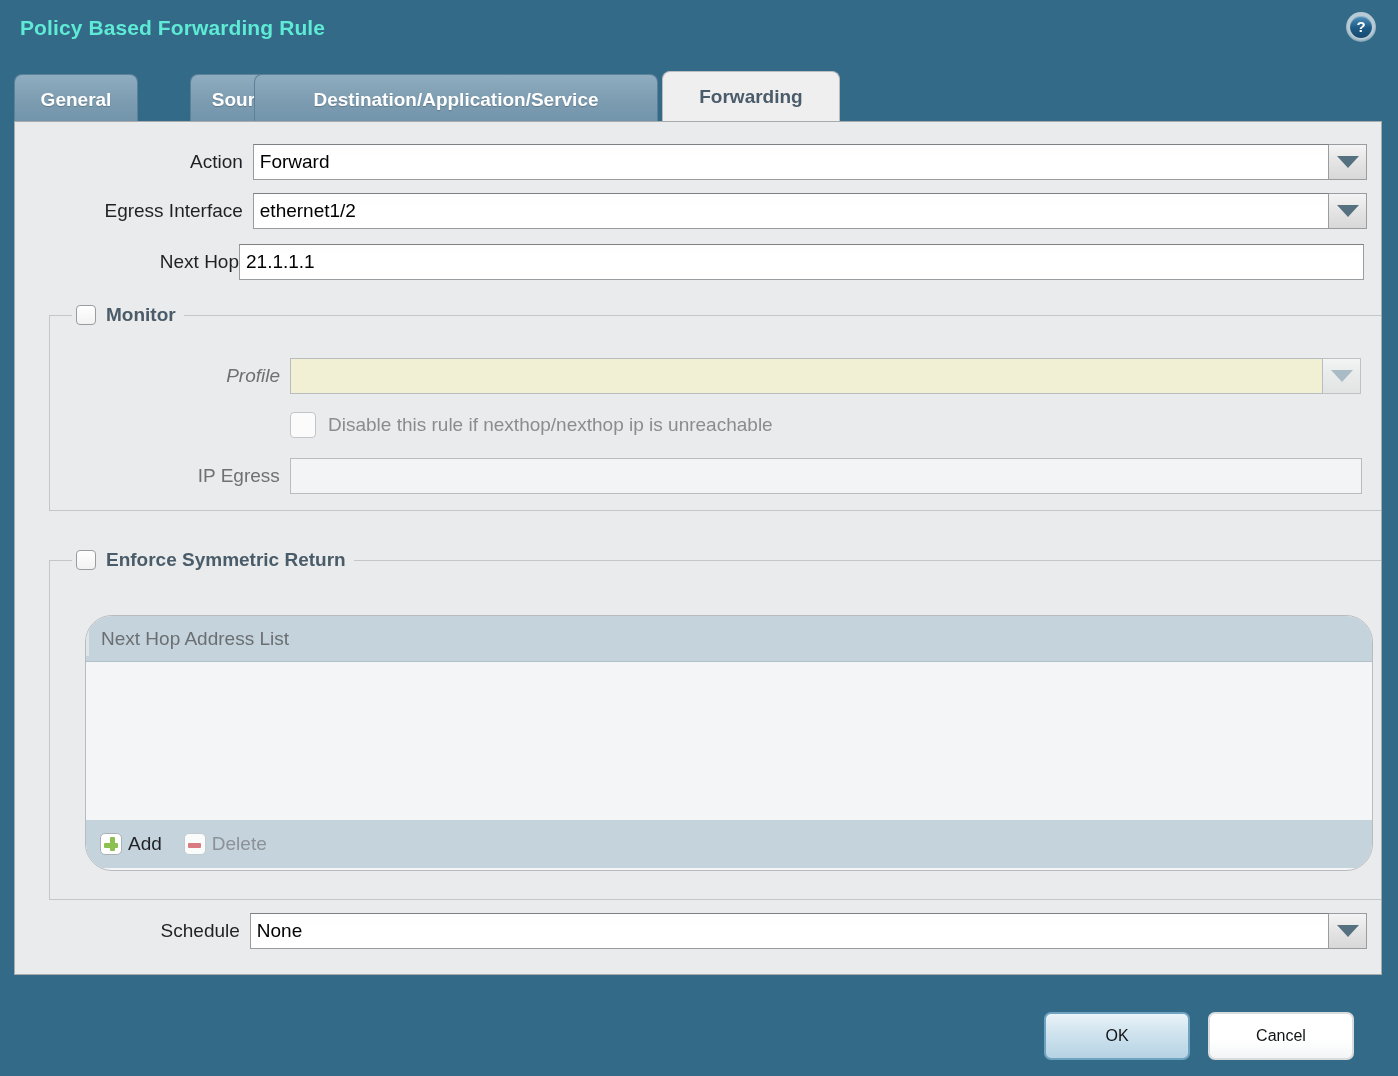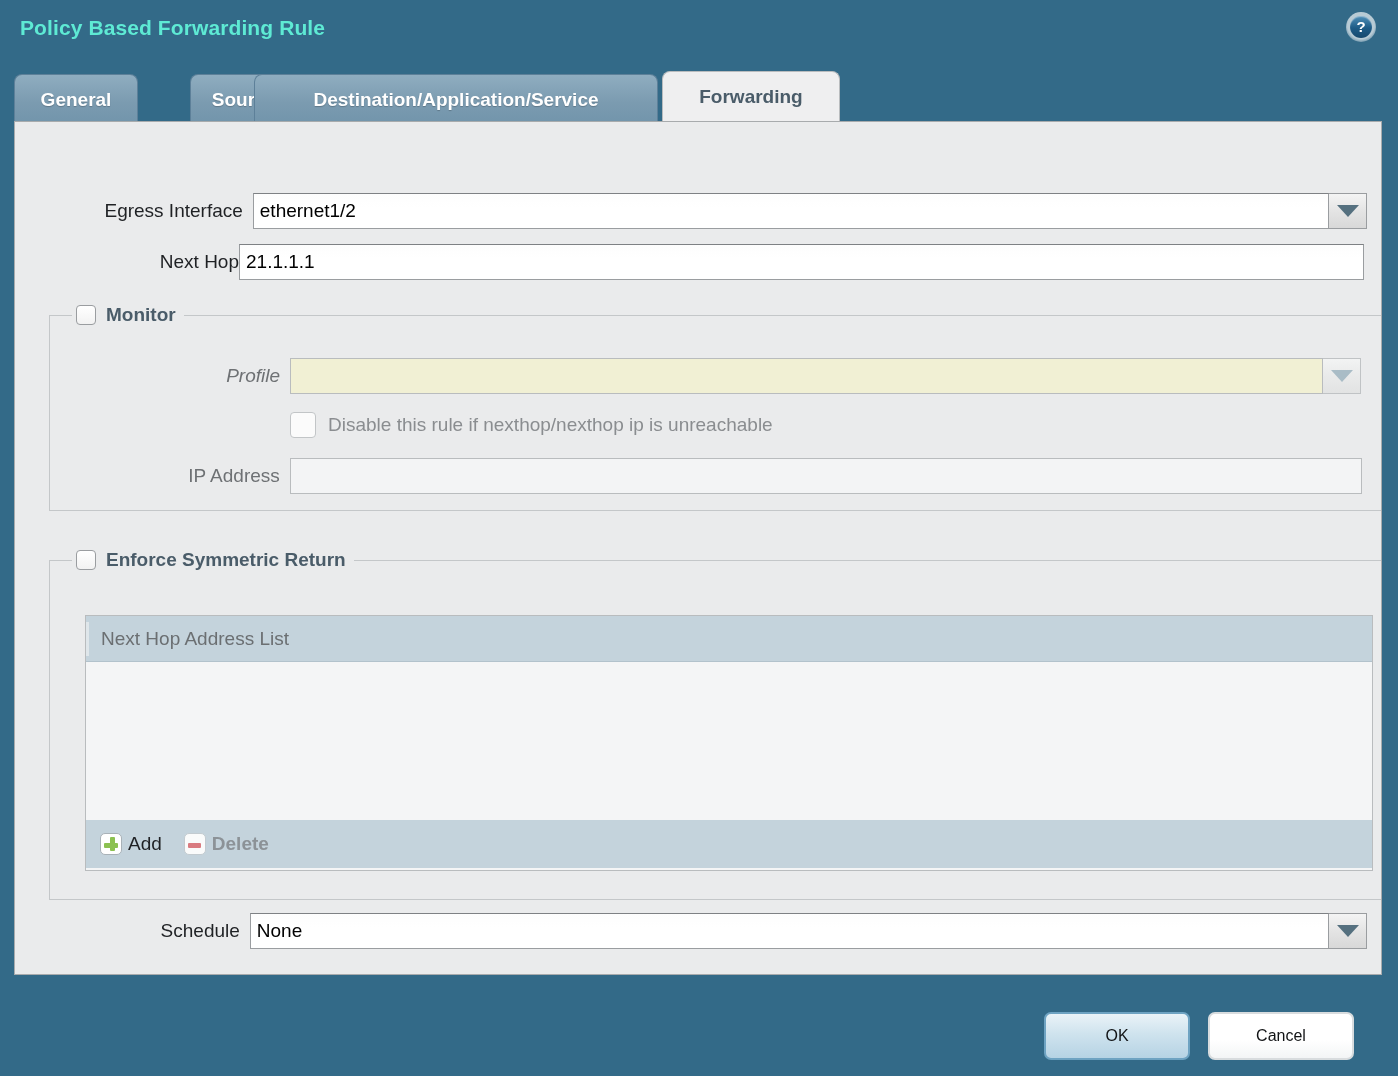--- a/index.html
+++ b/index.html
@@ -245,21 +245,21 @@
     gap: 22px;
     box-sizing: border-box;
   }
   .tbtn {
     display: flex;
     align-items: center;
     gap: 6px;
     font-size: 19px;
     color: #1f2124;
   }
-  .tbtn.off { color: #8c9297; font-weight: bold; }
+  .tbtn.off { color: #8c9297; }
   .sqicon {
     box-sizing: border-box;
     width: 22px;
     height: 22px;
     border-radius: 5px;
     border: 1px solid #a9b2b8;
     background: #ffffff;
     position: relative;
     flex: none;
   }
@@ -323,20 +323,27 @@
 
   <div class="tabstrip">
     <div class="tab" style="left:0px;width:124px;">General</div>
     <div class="tab" style="left:128px;width:108px;margin-left:48px;">Source</div>
     <div class="tab" style="left:240px;width:404px;">Destination/Application/Service</div>
     <div class="tab active" style="left:648px;width:178px;top:-3px;">Forwarding</div>
   </div>
 
   <div class="content">
 
+    <div class="row" style="left:0px; top:22px; width:1352px;">
+      <div class="lbl" style="width:229px;">Action</div>
+      <div class="field" style="width:1082px; margin-left:10px;">Forward</div>
+      <div class="ddbtn">
+        <span class="caret"></span>
+      </div>
+    </div>
 
     <div class="row" style="left:0px; top:71px; width:1352px;">
       <div class="lbl" style="width:229px;">Egress Interface</div>
       <div class="field" style="width:1082px; margin-left:10px;">ethernet1/2</div>
       <div class="ddbtn">
         <span class="caret"></span>
       </div>
     </div>
 
     <div class="row" style="left:0px; top:122px; width:1352px;">
@@ -357,32 +364,32 @@
           <span class="caret"></span>
         </div>
       </div>
 
       <div class="row" style="left:240px; top:86px;">
         <span class="cb light" style="width:26px;height:26px;"></span>
         <span class="lbl disabled-txt" style="margin-left:12px;text-align:left;">Disable this rule if nexthop/nexthop ip is unreachable</span>
       </div>
 
       <div class="row" style="left:0px; top:132px; width:1312px;">
-        <div class="lbl muted" style="width:230px;">IP Address</div>
+        <div class="lbl muted" style="width:230px;">IP Egress</div>
         <div class="field disabled-grey" style="width:1073px; margin-left:10px;"></div>
       </div>
     </fieldset>
 
     <fieldset class="group" style="left:18px; top:411px; width:1347px; height:351px;">
       <legend>
         <span class="cb"></span>
         <span>Enforce Symmetric Return</span>
       </legend>
 
-      <div class="listbox" style="left:35px; top:44px; width:1288px; height:256px;">
+      <div class="listbox" style="left:35px; top:44px; width:1288px; height:256px;border-radius:27px;">
         <div class="list-header">
           <div class="cell" style="width:100%;">Next Hop Address List</div>
         </div>
         <div class="list-body"></div>
         <div class="list-toolbar">
           <div class="tbtn">
             <span class="sqicon">
               <span class="bar-h"></span>
                 <span class="bar-v"></span>
             </span>

